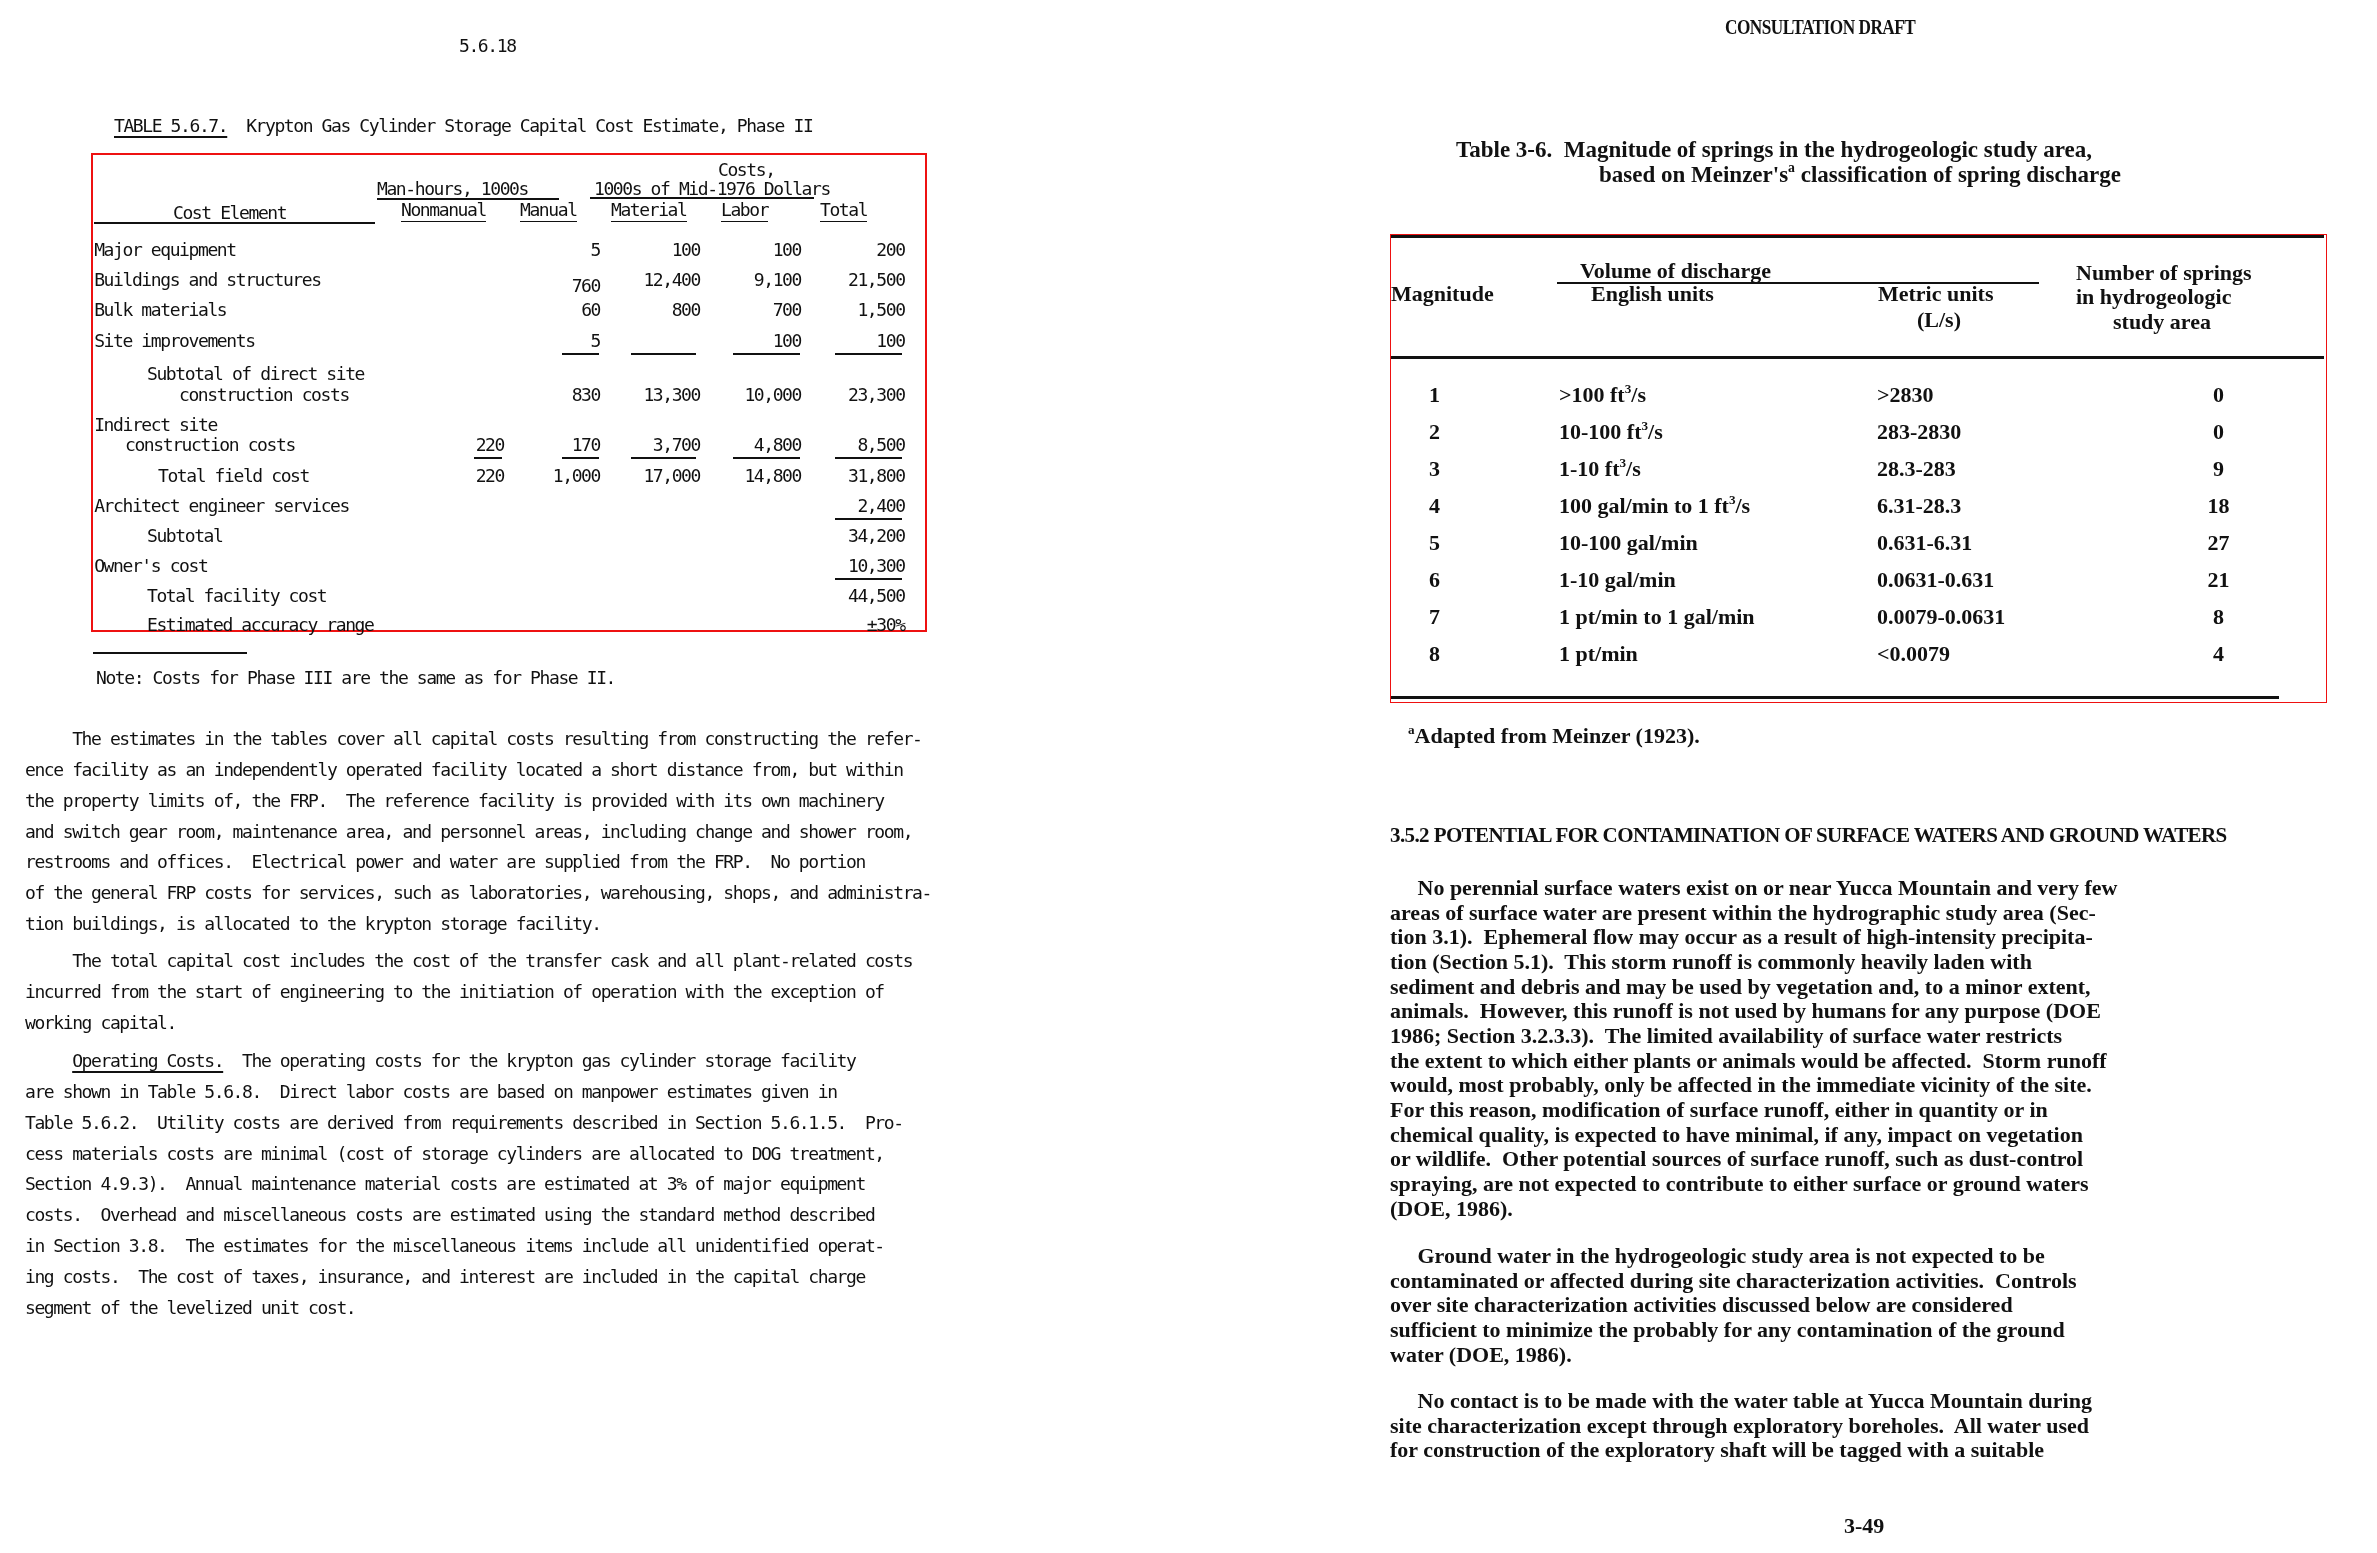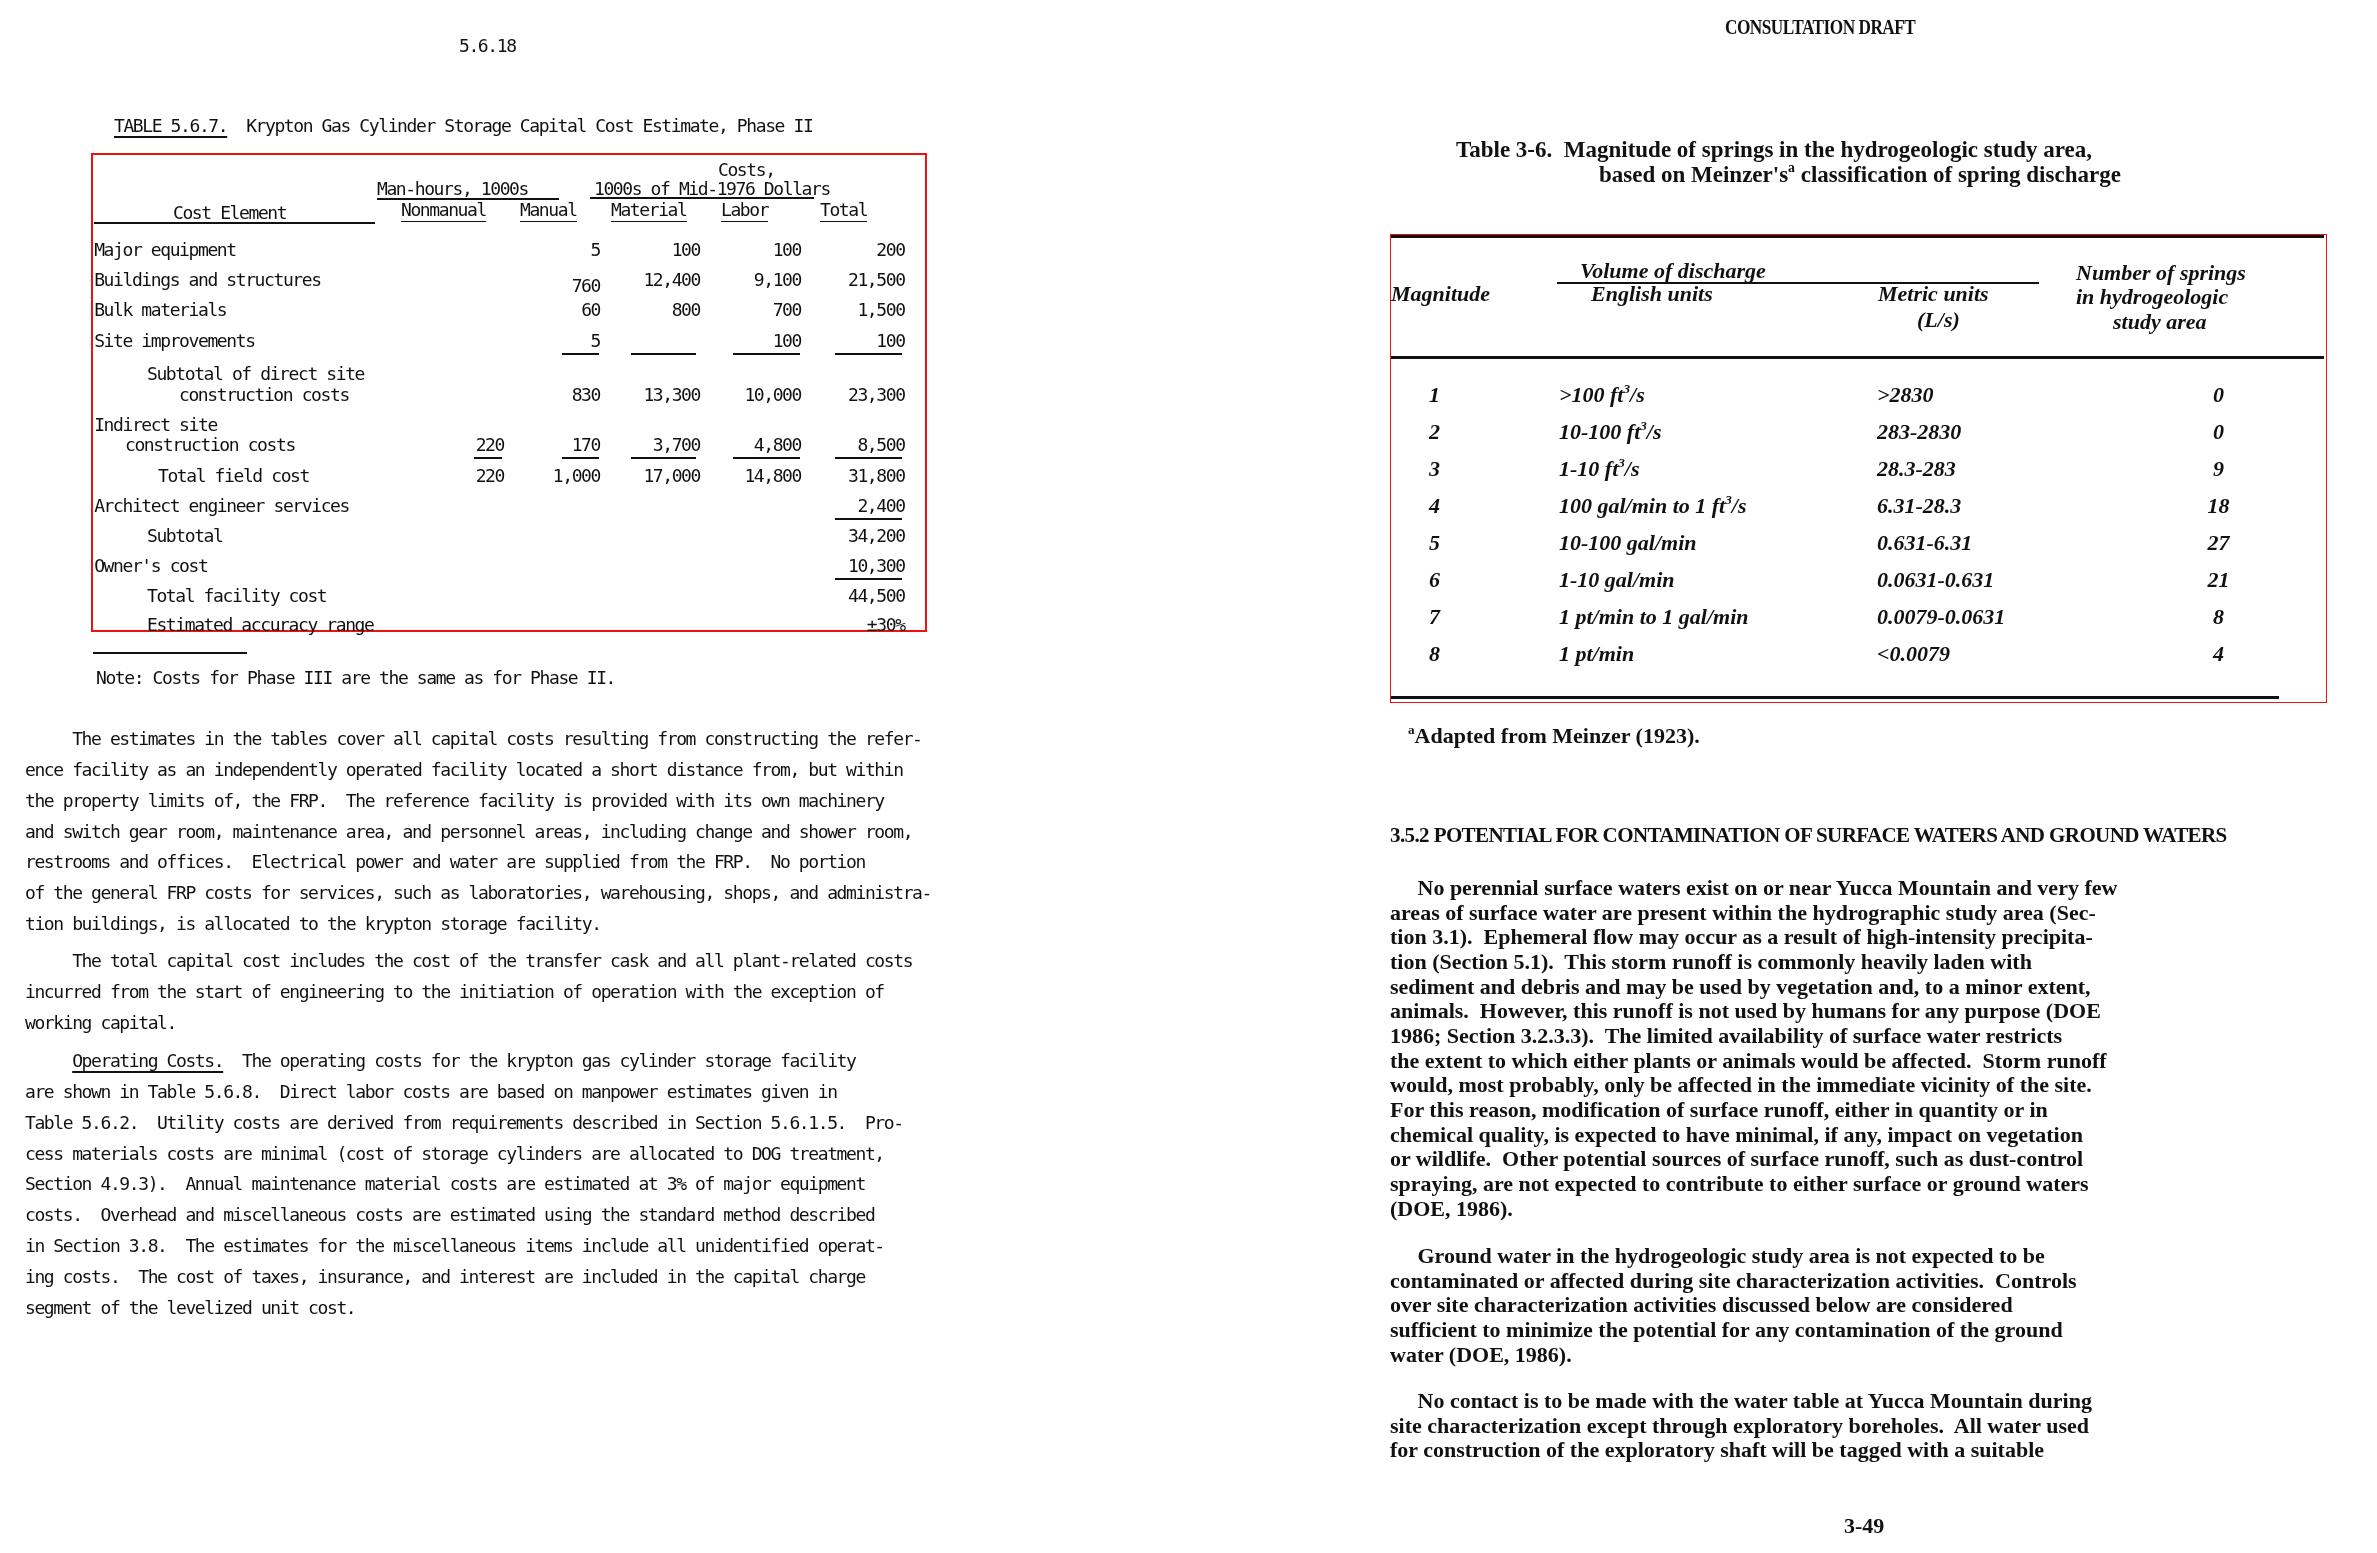--- a/index.html
+++ b/index.html
@@ -20,21 +20,21 @@
   .ul-blank { position: absolute; height: 1.9px; background: #111; }
   .lp-footnote-rule { left: 93px; top: 652px; width: 154px; height: 1.9px; background: #111; }
   .lp-note { left: 96px; top: 667px; }
   .lp-body { left: 25px; width: 987px; }
   .lp-line { position: absolute; left: 0; white-space: pre; }
   .underline-run { text-decoration: underline; text-decoration-thickness: 1.9px; text-underline-offset: 3.7px; }
 
   
   .rp-draft { left: 368px; top: 15px; font-size: 21px; letter-spacing: -0.6px; transform: scaleX(0.82); transform-origin: left top; }
   .rp-caption { left: 99px; top: 137px; line-height: 25px; font-size: 23px; }
-  .rp-box { left: 33px; top: 234px; width: 937px; height: 469px; border: 1.9px solid #ee1111; box-sizing: border-box; font-style: italic; }
+  .rp-box { left: 33px; top: 234px; width: 937px; height: 469px; border: 1.9px solid #ee1111; box-sizing: border-box; }
   .rp-thick { position: absolute; height: 3.1px; background: #111; }
   .rp-cell { position: absolute; white-space: nowrap; }
   .rp-footnote { left: 51px; top: 723px; }
   .rp-section { left: 33px; top: 823px; font-size: 21px; letter-spacing: -0.6px; }
   .rp-body { left: 33px; width: 962px; }
   .rp-line { position: absolute; left: 0; white-space: pre; }
   sup { font-size: 0.6em; vertical-align: 0.7em; line-height: 0; }
 </style>
 </head>
 <body>
@@ -260,21 +260,21 @@
     <div class="rp-line" style="top:247px;">chemical quality, is expected to have minimal, if any, impact on vegetation</div>
     <div class="rp-line" style="top:271px;">or wildlife.  Other potential sources of surface runoff, such as dust-control</div>
     <div class="rp-line" style="top:296px;">spraying, are not expected to contribute to either surface or ground waters</div>
     <div class="rp-line" style="top:321px;">(DOE, 1986).</div>
   </div>
 
   <div class="abs rp-body" style="top:1243px;">
     <div class="rp-line" style="top:0px;">     Ground water in the hydrogeologic study area is not expected to be</div>
     <div class="rp-line" style="top:25px;">contaminated or affected during site characterization activities.  Controls</div>
     <div class="rp-line" style="top:49px;">over site characterization activities discussed below are considered</div>
-    <div class="rp-line" style="top:74px;">sufficient to minimize the potential for any contamination of the ground</div>
+    <div class="rp-line" style="top:74px;">sufficient to minimize the probably for any contamination of the ground</div>
     <div class="rp-line" style="top:99px;">water (DOE, 1986).</div>
   </div>
 
   <div class="abs rp-body" style="top:1388px;">
     <div class="rp-line" style="top:0px;">     No contact is to be made with the water table at Yucca Mountain during</div>
     <div class="rp-line" style="top:25px;">site characterization except through exploratory boreholes.  All water used</div>
     <div class="rp-line" style="top:49px;">for construction of the exploratory shaft will be tagged with a suitable</div>
   </div>
 
   <div class="abs" style="left:487px; top:1513px;">3-49</div>

